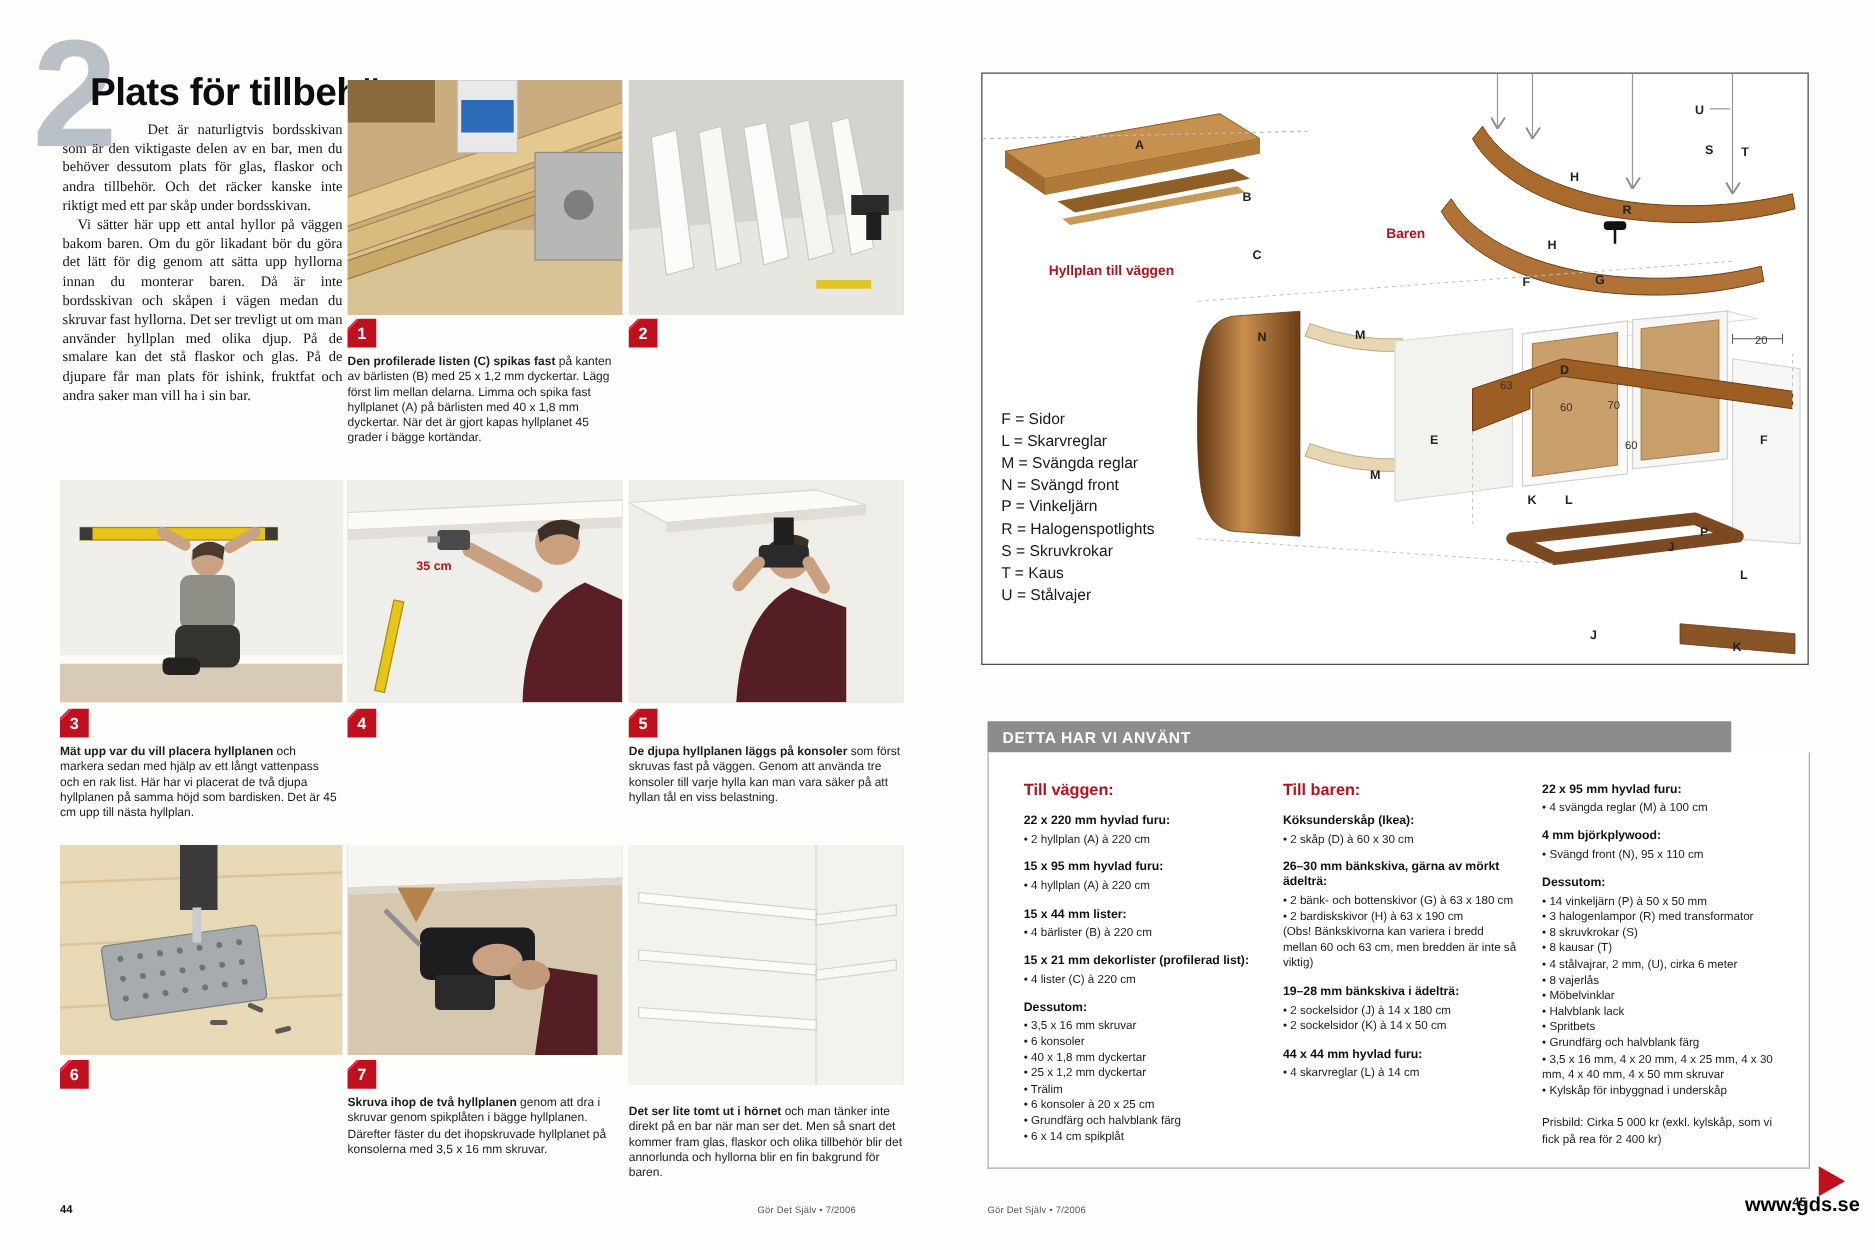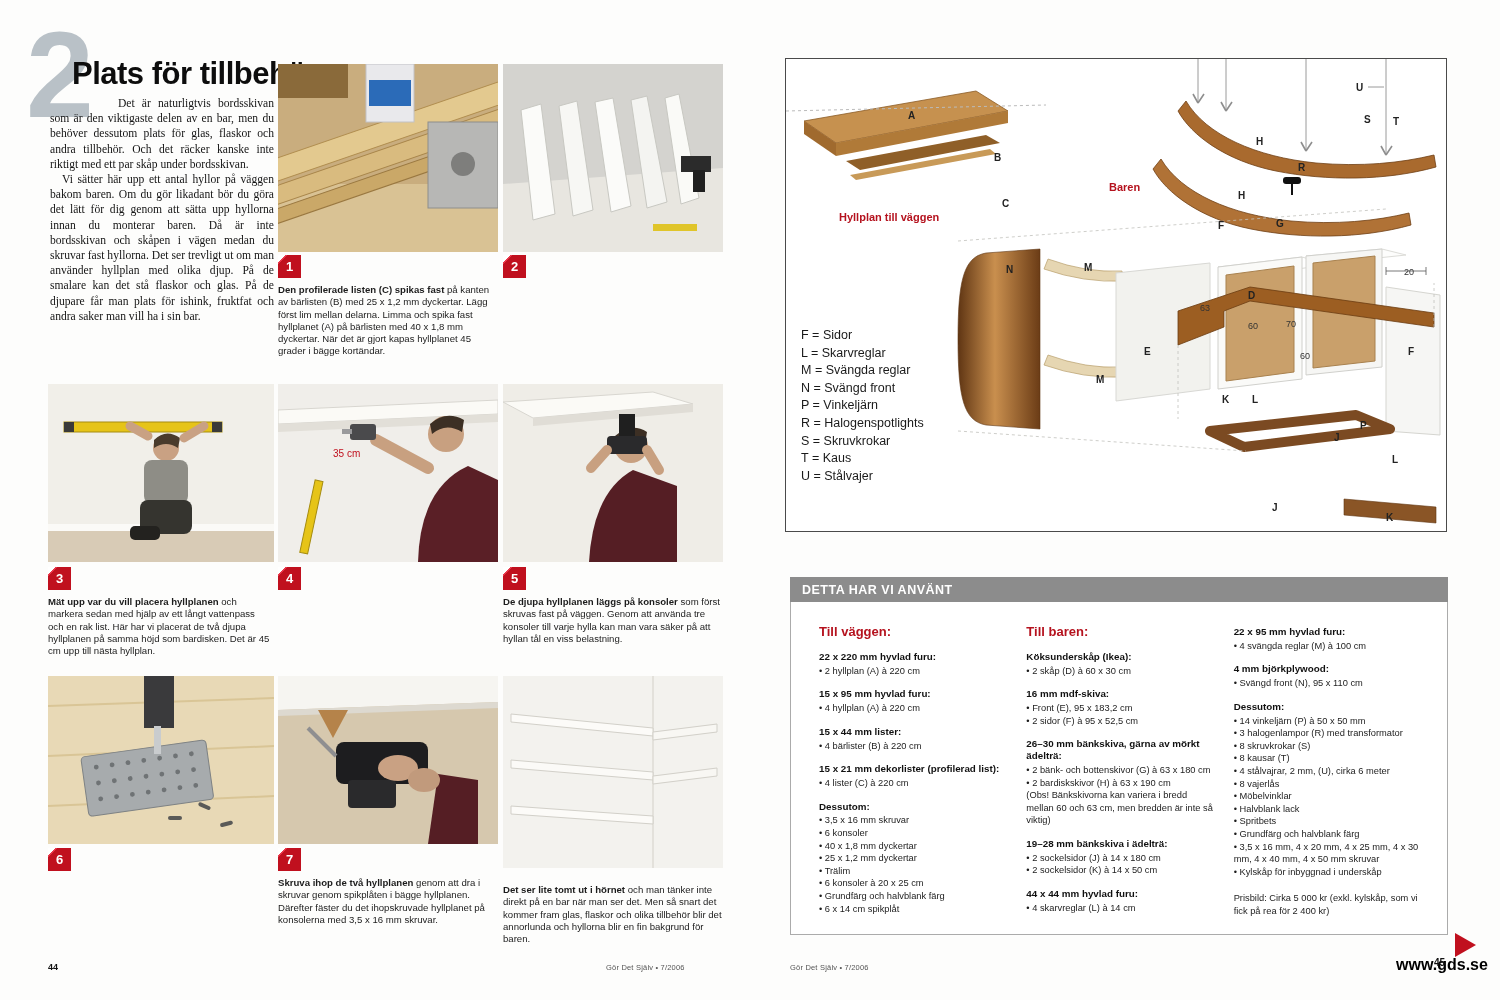--- a/index.html
+++ b/index.html
@@ -13,35 +13,35 @@
          font-size:11.6px;line-height:15.2px;color:#141414;text-align:justify;}
   #intro p{margin:0;}
   #intro p.first{text-indent:68px;}
   #intro p+p{text-indent:12px;}
   .photo{position:absolute;overflow:hidden;background:#ddd;}
   .photo svg{display:block;}
   .badge{position:absolute;width:23px;height:23px;background:linear-gradient(135deg,#ffffff 0 5px,#e8374a 5px 7px,#c0101e 7px);
          color:#fff;font-size:13px;font-weight:bold;display:flex;align-items:center;justify-content:center;}
   .cap{position:absolute;width:219px;font-size:9.6px;line-height:12.3px;color:#1c1c1c;}
   .cap b{font-weight:bold;}
-  .photo-note{position:absolute;color:#c0101e;font-size:10px;font-weight:normal;text-align:right;}
+  .photo-note{position:absolute;color:#c0101e;font-size:10px;font-weight:bold;text-align:right;}
   .folio{position:absolute;font-size:9px;color:#111;}
   .credit{position:absolute;font-size:7.5px;color:#555;letter-spacing:.2px;}
   
   #diagram-box{left:785px;top:58px;width:660px;height:472px;border:1px solid #4a4a4a;background:#fff;}
   .redlabel{position:absolute;color:#b5121e;font-size:11px;font-weight:bold;padding-left:23px;}
   #legend{position:absolute;left:15px;top:268px;width:160px;}
   #legend ul{list-style:none;margin:0;padding:0;}
   #legend li{font-size:12.5px;line-height:17.6px;color:#1a1a1a;}
   .dlabel{font:bold 10px "Liberation Sans",sans-serif;fill:#222;}
   .dim{font:9px "Liberation Sans",sans-serif;fill:#333;font-weight:normal;}
-  #materials-bar{left:790px;top:577px;width:658px;height:25px;background:#8c8c8c;color:#fff;
+  #materials-bar{left:790px;top:577px;width:595px;height:25px;background:#8c8c8c;color:#fff;
                  font-size:12.5px;font-weight:bold;letter-spacing:.5px;display:flex;align-items:center;padding-left:12px;box-sizing:border-box;}
   #materials-box{left:790px;top:602px;width:658px;height:333px;border:1px solid #ababab;border-top:none;background:#fff;
-                 box-sizing:border-box;display:flex;gap:20px;padding:22px 26px 10px 28px;justify-content:flex-end;}
+                 box-sizing:border-box;display:flex;gap:20px;padding:22px 26px 10px 28px;}
   .mcol{width:196px;}
   .mcol-title{color:#b5121e;font-size:13px;font-weight:bold;margin:0 0 12px 0;}
   .mgroup{margin-bottom:11px;}
   .ghead{font-size:9.8px;font-weight:bold;line-height:11.8px;margin:0 0 2px 0;color:#111;}
   ul.items{list-style:none;margin:0;padding:0;}
   ul.items li{font-size:9.3px;line-height:12.6px;color:#1c1c1c;}
   ul.items li::before{content:"• ";}
   .gnote{font-size:9.3px;line-height:12.6px;color:#1c1c1c;margin:0;}
   .price{font-size:9.3px;line-height:12.6px;color:#1c1c1c;margin-top:14px;}
   .price b{font-weight:normal;}
@@ -401,27 +401,20 @@
 
     <div class="mcol">
       <p class="mcol-title">Till baren:</p>
       <div class="mgroup">
           <p class="ghead">Köksunderskåp (Ikea):</p>
         <ul class="items">
             <li>2 skåp (D) à 60 x 30 cm</li>
           </ul>
         </div>
       <div class="mgroup">
-          <p class="ghead">16 mm mdf-skiva:</p>
-        <ul class="items">
-            <li>Front (E), 95 x 183,2 cm</li>
-            <li>2 sidor (F) à 95 x 52,5 cm</li>
-          </ul>
-        </div>
-      <div class="mgroup">
           <p class="ghead">26–30 mm bänkskiva, gärna av mörkt ädelträ:</p>
         <ul class="items">
             <li>2 bänk- och bottenskivor (G) à 63 x 180 cm</li>
             <li>2 bardiskskivor (H) à 63 x 190 cm</li>
           </ul>
         <p class="gnote">(Obs! Bänkskivorna kan variera i bredd mellan 60 och 63 cm, men bredden är inte så viktig)</p>
         </div>
       <div class="mgroup">
           <p class="ghead">19–28 mm bänkskiva i ädelträ:</p>
         <ul class="items">

